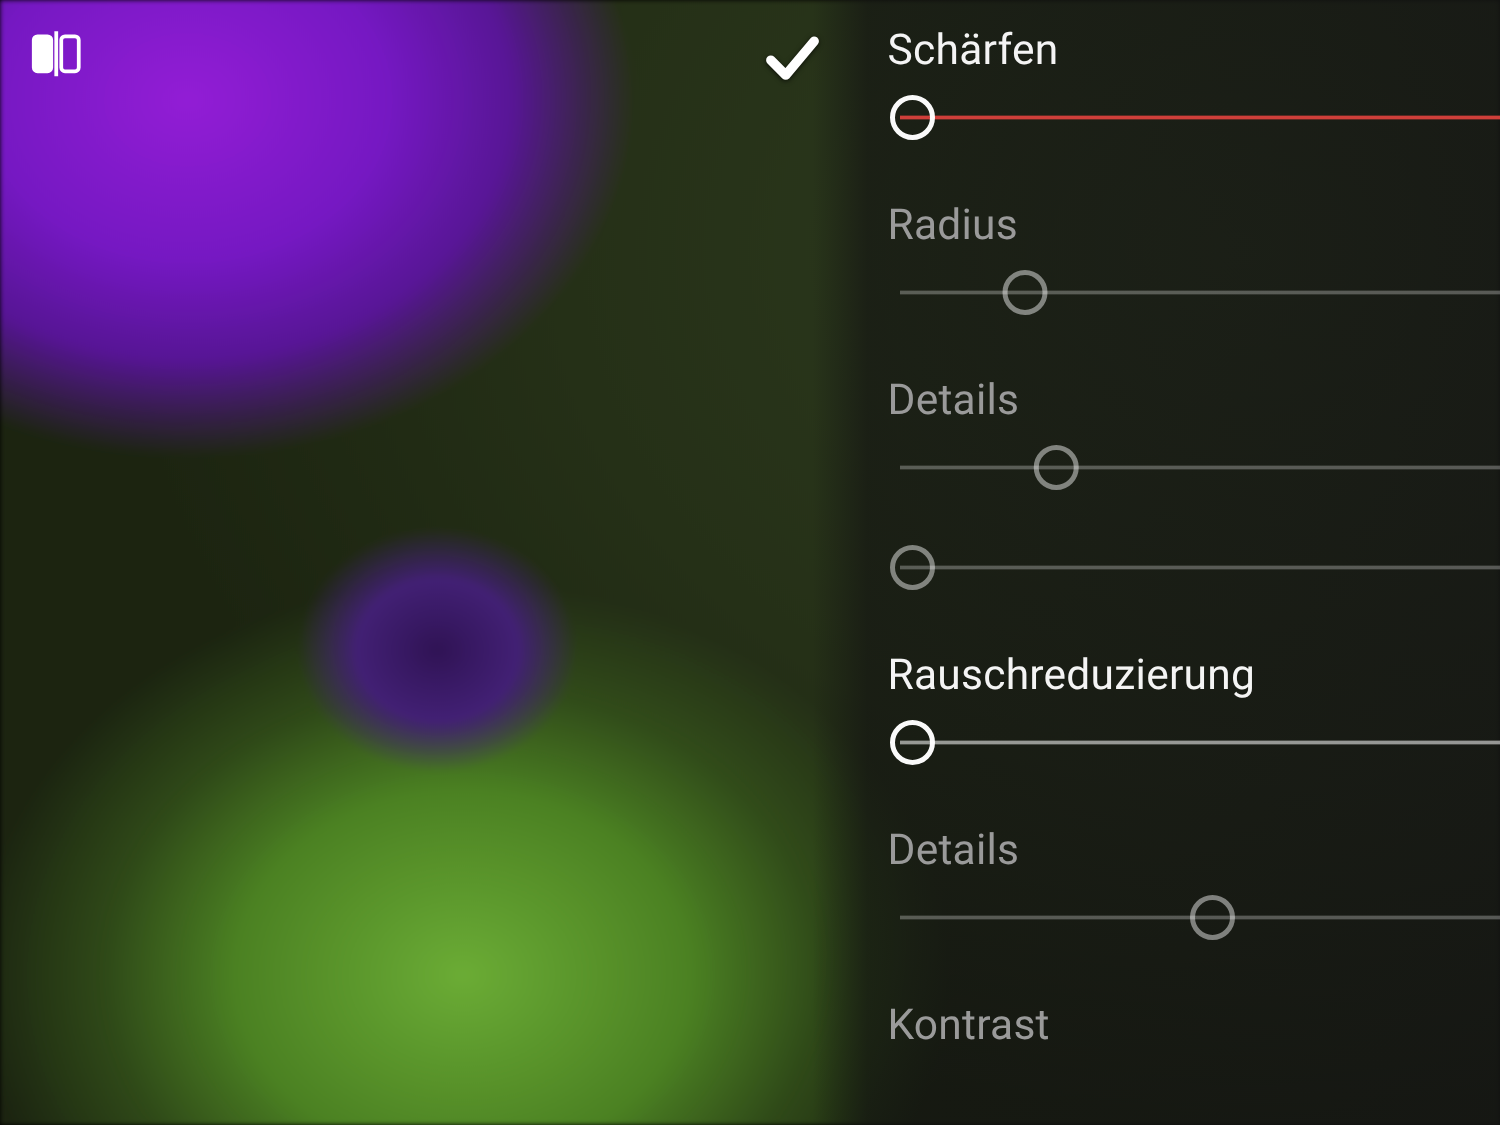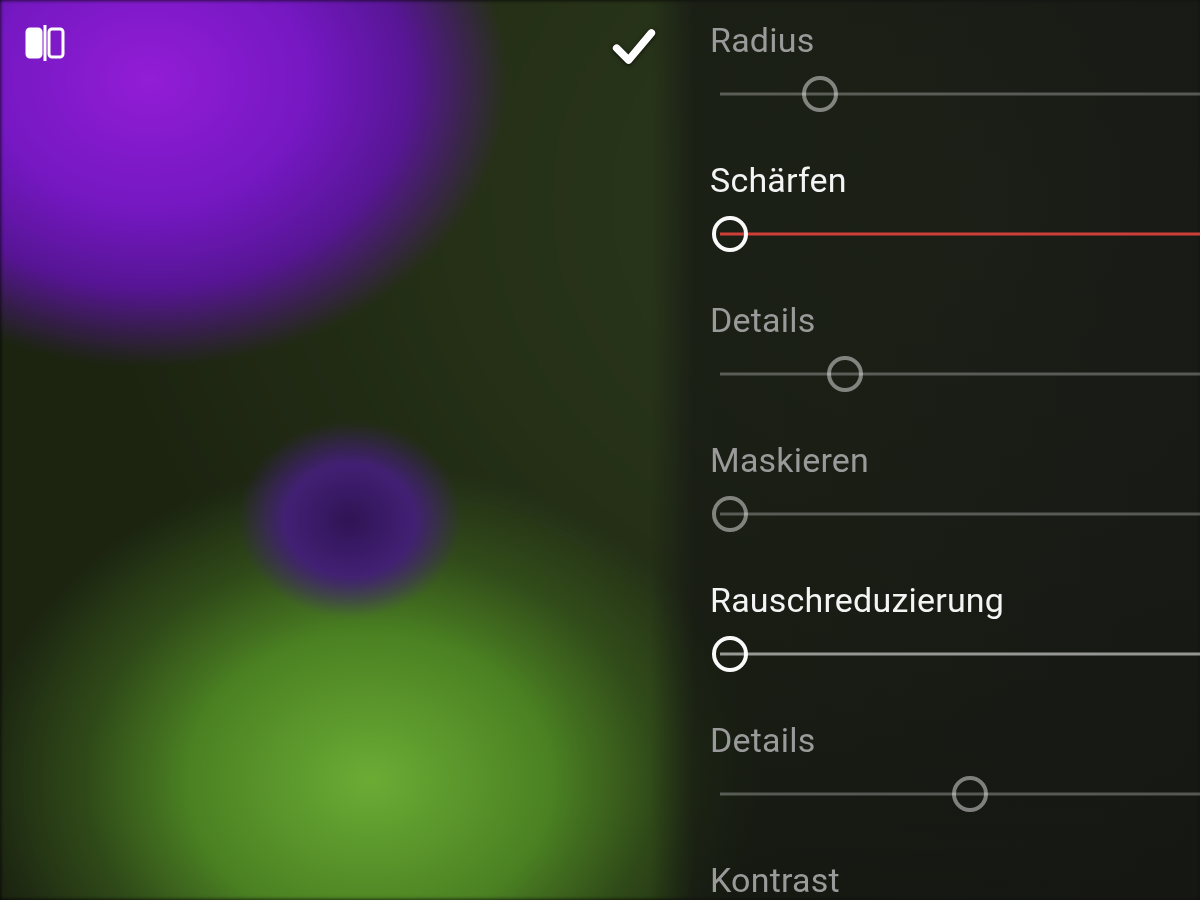--- a/index.html
+++ b/index.html
@@ -68,46 +68,45 @@
   <div class="check-btn">
     <span>
       <svg viewBox="0 0 48 48">
           <polyline points="8,26 19,37 40,12"></polyline>
         </svg>
     </span>
   </div>
 
   <div class="panel">
 
+    <div class="slider-block primary">
+      <div class="slider-label">Schärfen</div>
+      <div class="track-wrap">
+        <div class="accent"></div>
+        <div class="thumb" style="left:20px"></div>
+      </div>
+    </div>
+
     <div class="slider-block secondary">
       <div class="slider-label">Radius</div>
       <div class="track-wrap">
         <div class="track"></div>
         <div class="thumb" style="left:110px"></div>
-      </div>
-    </div>
-
-    <div class="slider-block primary">
-      <div class="slider-label">Schärfen</div>
-      <div class="track-wrap">
-        <div class="accent"></div>
-        <div class="thumb" style="left:20px"></div>
       </div>
     </div>
 
     <div class="slider-block secondary">
       <div class="slider-label">Details</div>
       <div class="track-wrap">
         <div class="track"></div>
         <div class="thumb" style="left:135px"></div>
       </div>
     </div>
 
     <div class="slider-block secondary">
-      <div class="slider-label">Maskieren</div>
       <div class="track-wrap">
         <div class="track"></div>
         <div class="thumb" style="left:20px"></div>
       </div>
     </div>
 
     <div class="slider-block primary section-head">
       <div class="slider-label">Rauschreduzierung</div>
       <div class="track-wrap">
         <div class="track"></div>

